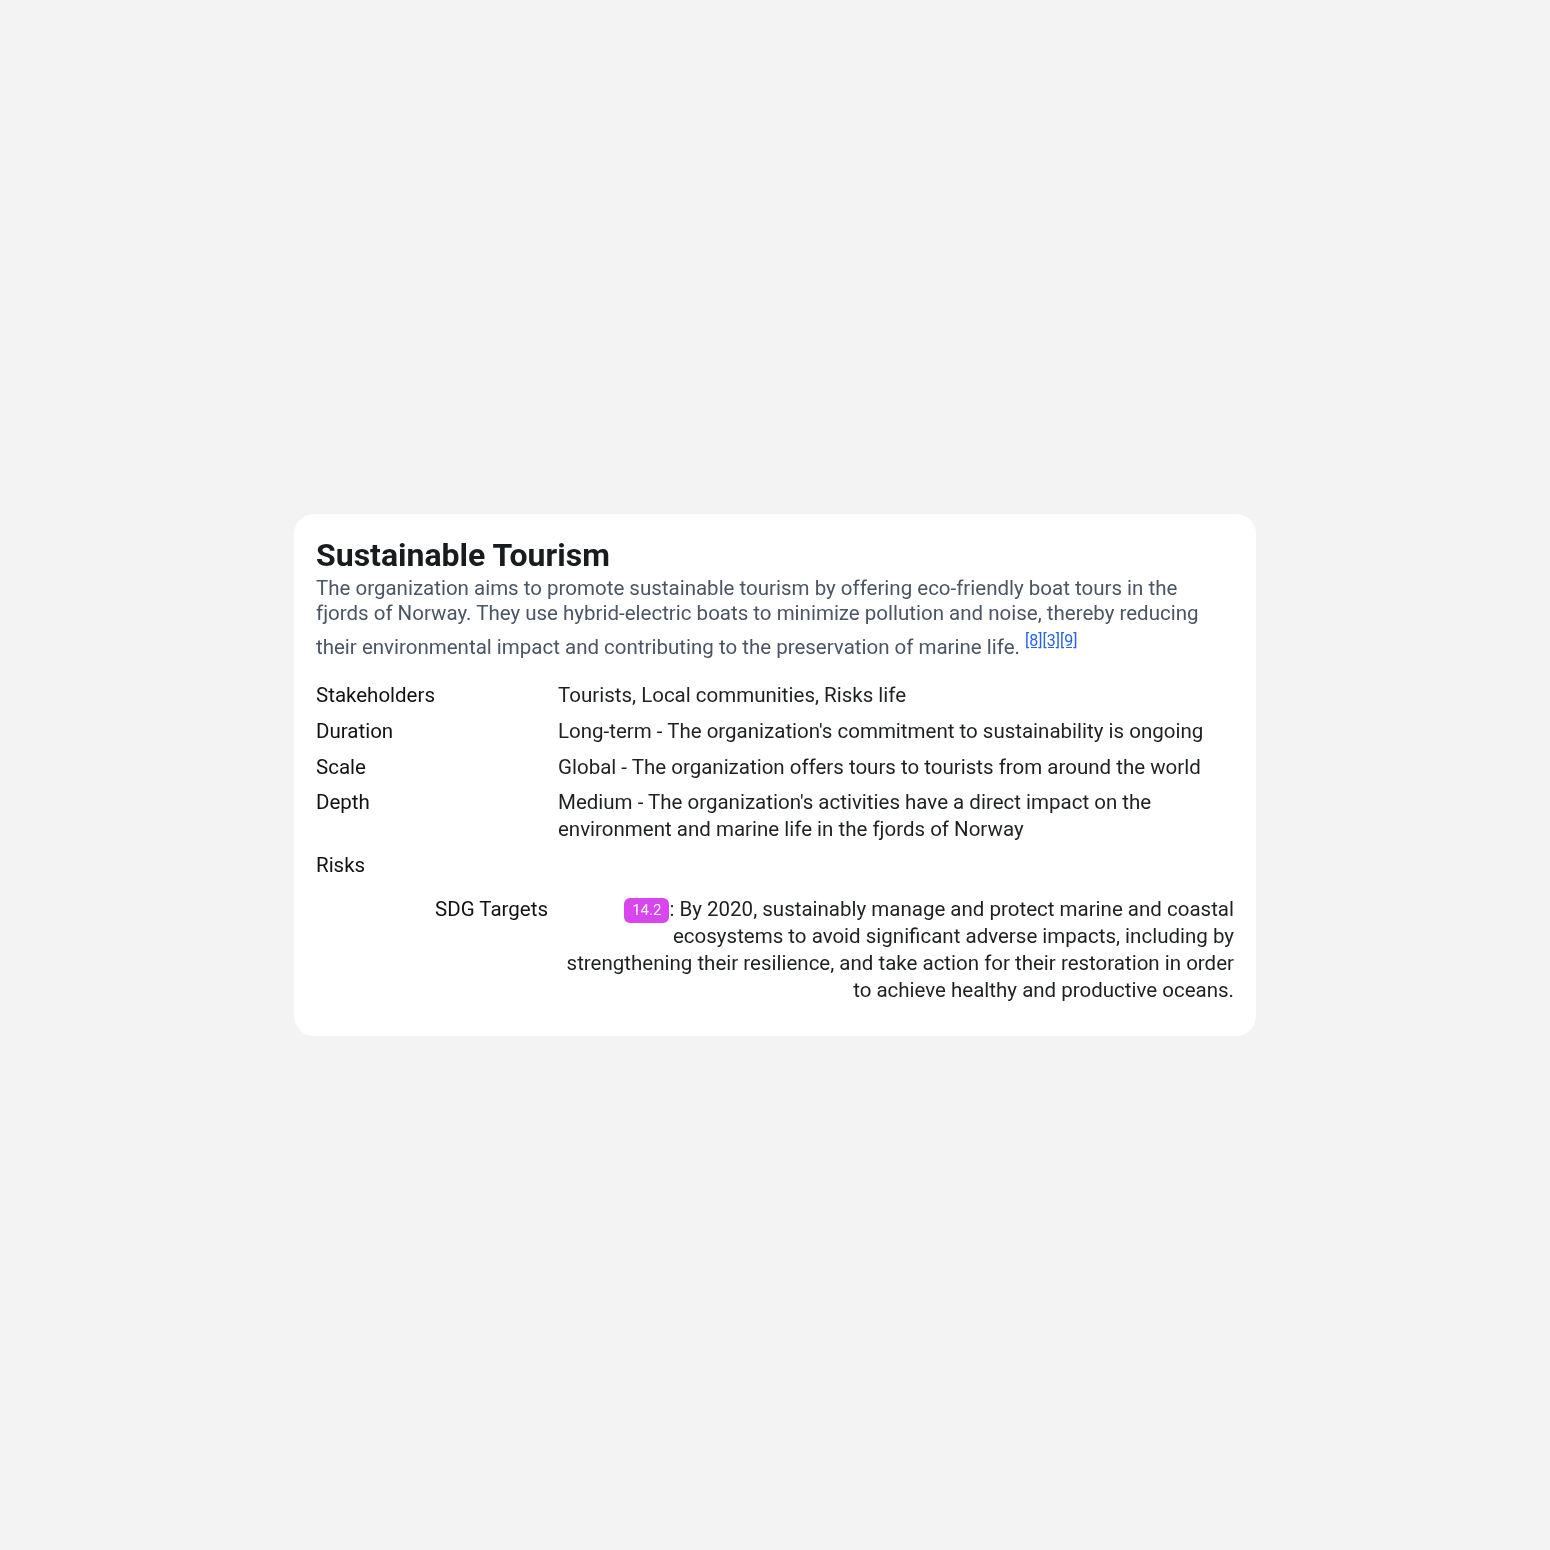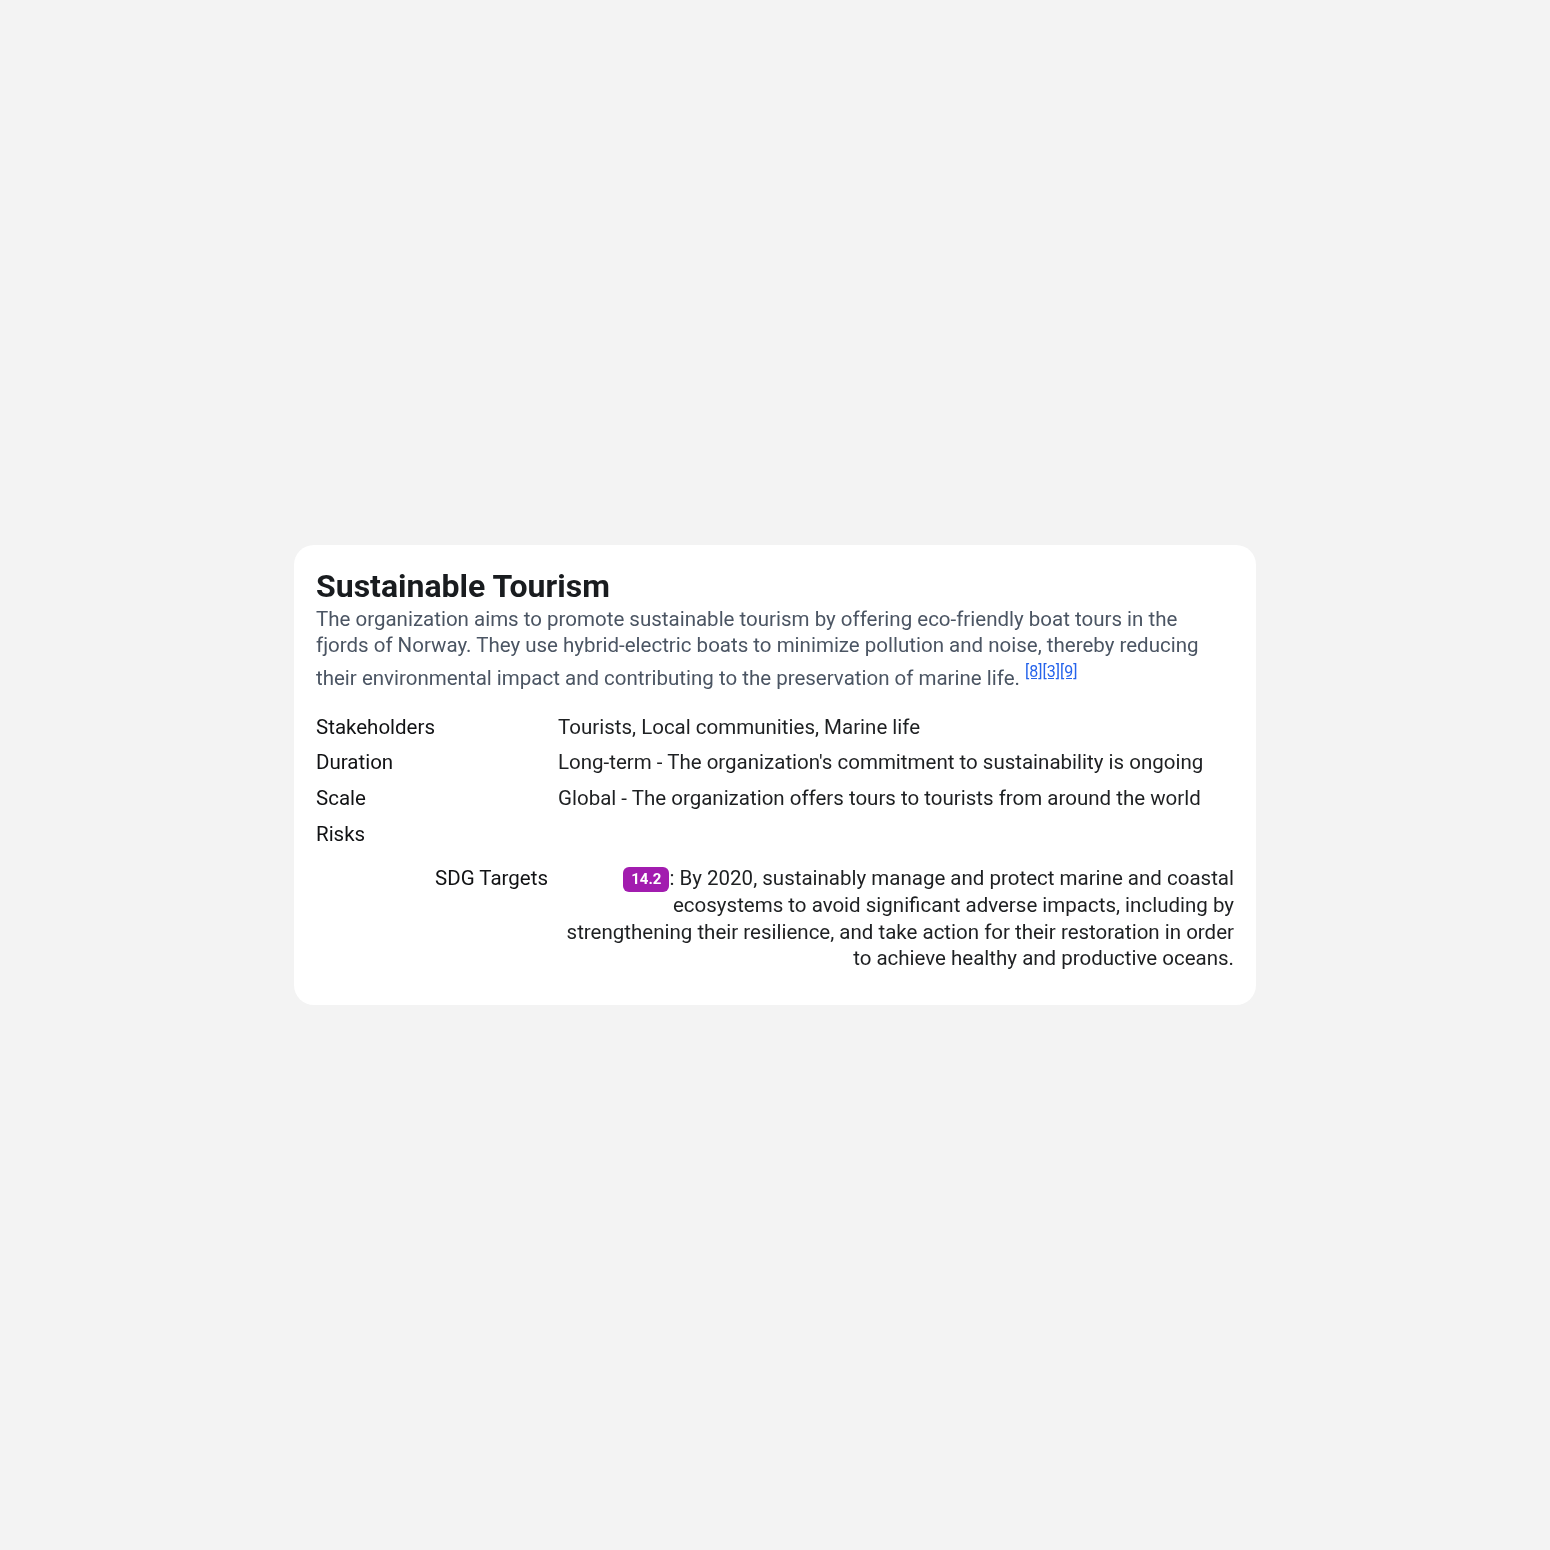--- a/index.html
+++ b/index.html
@@ -76,23 +76,23 @@
   .kpi-list li a {
     color: #2563eb;
     text-decoration: underline;
   }
   .sdg-row {
     margin-top: 18px;
     text-align: right;
   }
   .sdg-badge {
     display: inline-block;
-    background: #a21caf;
+    background: #d946ef;
     color: #ffffff;
-    font-weight: 700;
+    font-weight: 400;
     font-size: 15px;
     line-height: 1;
     padding: 5px 8px;
     border-radius: 6px;
     vertical-align: 1px;
   }
 </style>
 </head>
 <body>
 
@@ -101,33 +101,37 @@
   <h2 class="title">Sustainable Tourism</h2>
 
   <p class="description">
     <span>The organization aims to promote sustainable tourism by offering eco-friendly boat tours in the fjords of Norway. They use hybrid-electric boats to minimize pollution and noise, thereby reducing their environmental impact and contributing to the preservation of marine life. </span><span class="citations"><a href="#">[8]</a><a href="#">[3]</a><a href="#">[9]</a></span>
   </p>
 
   <div class="attr-list">
 
     <div class="attr-row">
       <div class="attr-label">Stakeholders</div>
-      <div class="attr-value">Tourists, Local communities, Marine life</div>
+      <div class="attr-value">Tourists, Local communities, Risks life</div>
     </div>
 
     <div class="attr-row">
       <div class="attr-label">Duration</div>
       <div class="attr-value">Long-term - The organization's commitment to sustainability is ongoing</div>
     </div>
 
     <div class="attr-row">
       <div class="attr-label">Scale</div>
       <div class="attr-value">Global - The organization offers tours to tourists from around the world</div>
     </div>
 
+    <div class="attr-row">
+      <div class="attr-label">Depth</div>
+      <div class="attr-value">Medium - The organization's activities have a direct impact on the environment and marine life in the fjords of Norway</div>
+    </div>
 
     <div class="attr-row">
       <div class="attr-label">Risks</div>
     </div>
 
 
     <div class="attr-row sdg-row">
       <div class="attr-label">SDG Targets</div>
       <div class="attr-value">
         <span class="sdg-badge">14.2</span><span>: By 2020, sustainably manage and protect marine and coastal ecosystems to avoid significant adverse impacts, including by strengthening their resilience, and take action for their restoration in order to achieve healthy and productive oceans.</span>

